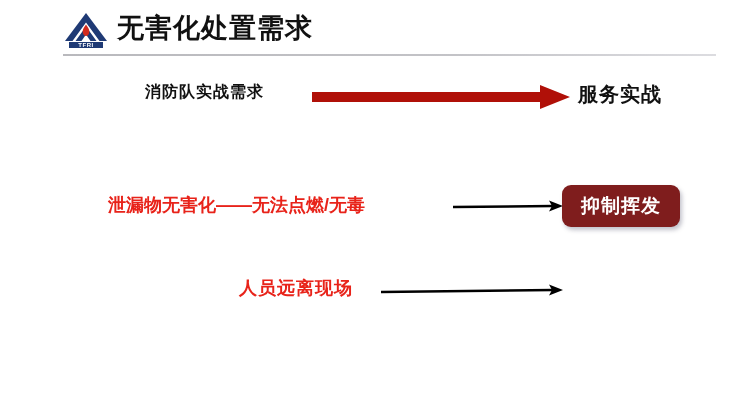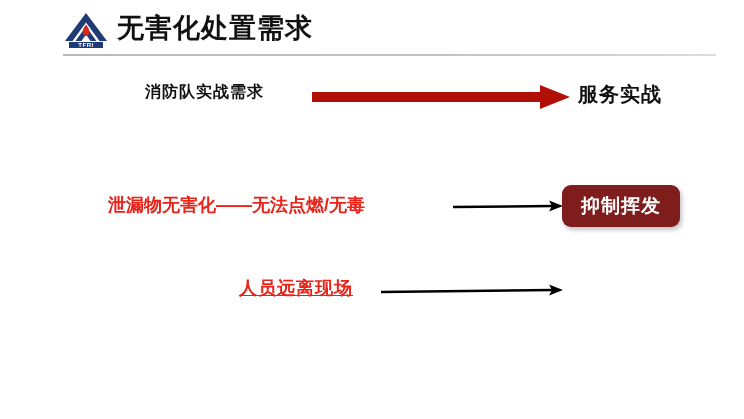--- a/index.html
+++ b/index.html
@@ -84,21 +84,20 @@
     left: 108px;
     top: 196px;
     font-size: 18px;
     letter-spacing: 0px;
   }
   #row3-left {
     left: 239px;
     top: 279px;
     font-size: 18px;
     letter-spacing: 1px;
-    text-decoration: underline;
   }
 
   
   #red-arrow {
     position: absolute;
     left: 312px;
     top: 84px;
     width: 258px;
     height: 26px;
   }

